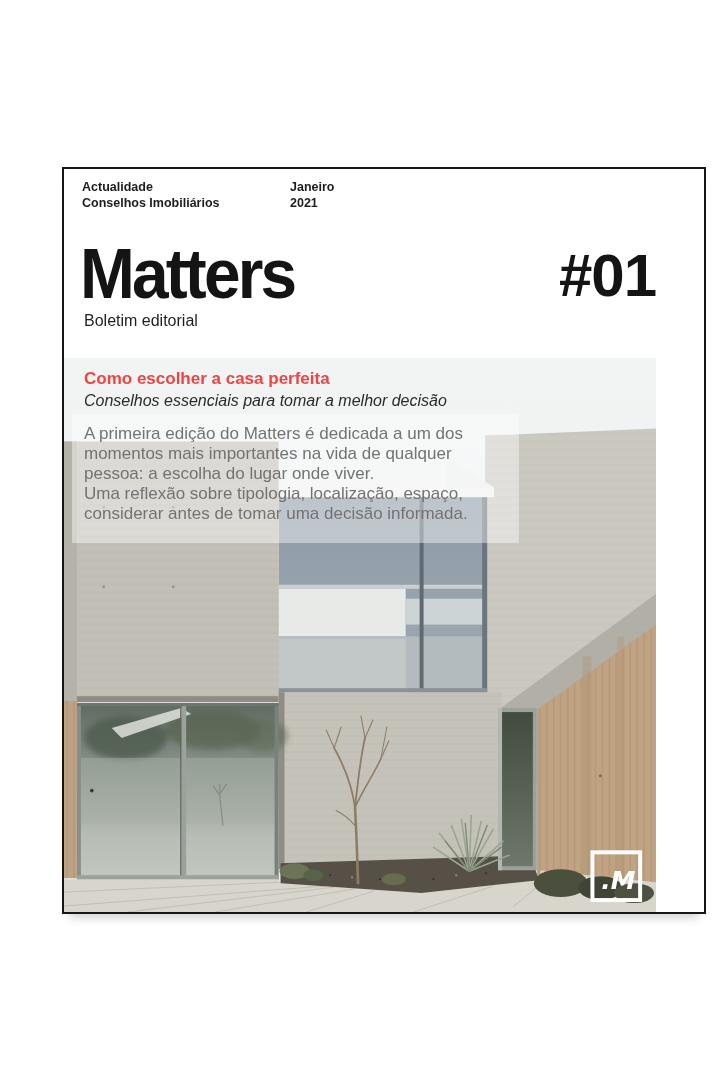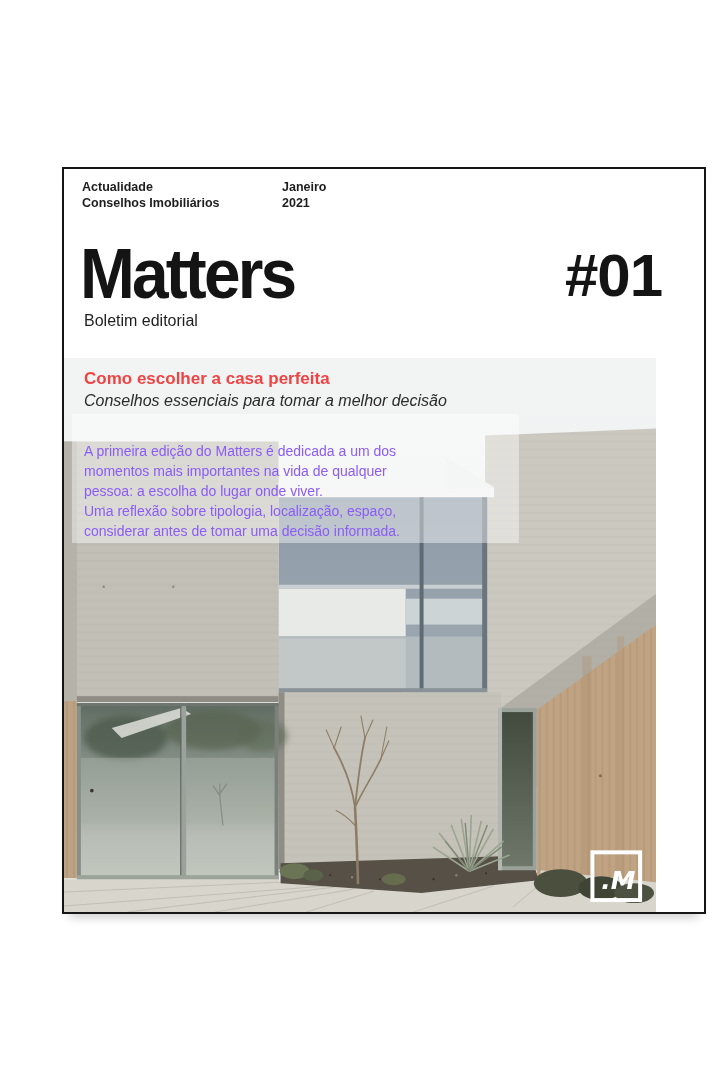--- a/index.html
+++ b/index.html
@@ -10,40 +10,40 @@
   }
   .card{
     position:absolute;left:62px;top:167px;width:592px;height:743px;
     border:2px solid #161616;background:#ffffff;
     box-shadow:0 11px 9px -7px rgba(0,0,0,.18);
     padding-left:48px;
   }
   
   .meta{position:absolute;left:18px;right:18px;top:11px;height:36px;font-size:12.5px;line-height:15.5px;font-weight:700;}
   .meta .c1{position:absolute;left:0;top:0;}
-  .meta .c2{position:absolute;left:200px;top:0;}
+  .meta .c2{position:absolute;left:208px;top:0;}
   .meta .c3{position:absolute;right:0;top:0;text-align:right;}
   .meta sup{font-size:7.5px;vertical-align:super;}
   
   .brand{
     position:absolute;left:16px;top:70px;font-size:70px;font-weight:700;
     letter-spacing:-3px;line-height:1;transform:scaleX(.94);transform-origin:left top;color:#141414;
   }
   .brand-sub{position:absolute;left:20px;top:143px;font-size:16px;font-weight:400;color:#1e1e1e;}
   .issue{
-    position:absolute;right:42px;top:77px;font-size:60px;font-weight:700;
+    position:absolute;right:48px;top:77px;font-size:60px;font-weight:700;
     letter-spacing:-1px;line-height:1;color:#141414;
   }
   
   .photo{position:absolute;left:0;top:189px;width:592px;height:554px;overflow:hidden;}
   .photo svg{display:block;width:592px;height:554px;}
   .photo-text{position:absolute;left:20px;top:10px;width:470px;}
   .photo-text .h{font-size:17px;font-weight:700;color:#ef4444;line-height:22px;}
   .photo-text .s{font-size:16px;font-style:italic;color:#2b2b2b;line-height:21px;}
-  .photo-text .body{margin-top:30px;font-size:14px;line-height:20px;color:#8b5cf6;}
+  .photo-text .body{margin-top:13px;font-size:17px;line-height:20px;color:#737373;}
 </style>
 </head>
 <body>
 
 <div class="card">
 
   <div class="meta">
     <div class="c1">
       <div>Actualidade</div>
       <div>Conselhos Imobiliários</div>

